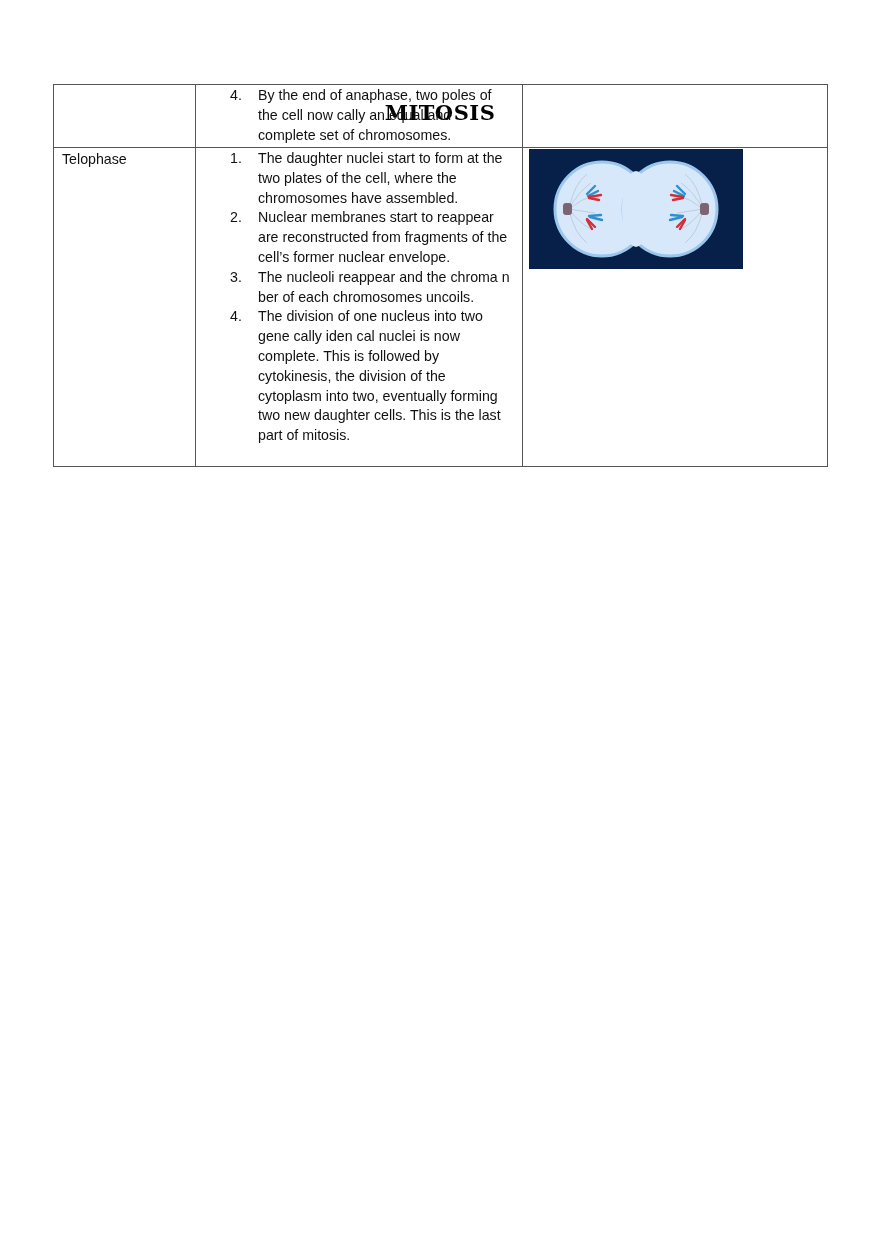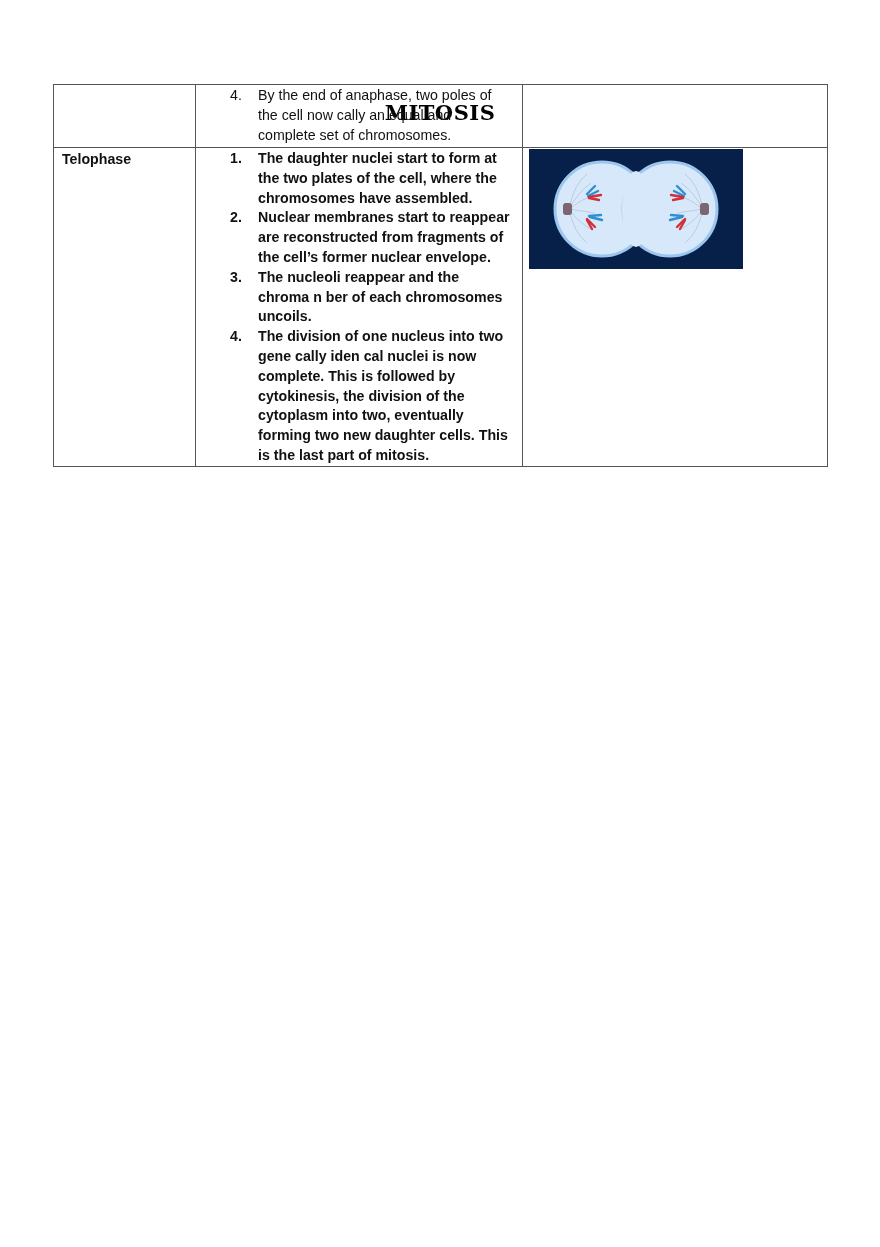--- a/index.html
+++ b/index.html
@@ -31,21 +31,21 @@
   }
   col.c1 { width: 142px; }
   col.c2 { width: 327px; }
   col.c3 { width: 305px; }
   .phase { padding: 2px 0 0 8px !important; }
   ol.steps { list-style: none; margin: 0; padding: 0 0 0 0; }
   ol.steps li { position: relative; padding-left: 62px; padding-right: 10px; }
   ol.steps li .num { position: absolute; left: 34px; top: 0; }
   .r1 td { height: 60px; }
   .r1 .steps { padding-top: 1px; }
-  .r2 td { height: 316px; font-weight: bold; }
+  .r2 td { height: 316px; }
   .r2 .steps { padding-top: 1px; }
   .figure-cell { position: relative; }
   .figure {
     position: absolute; left: 6px; top: 1px;
     width: 214px; height: 120px;
   }
 </style>
 </head>
 <body>
 

